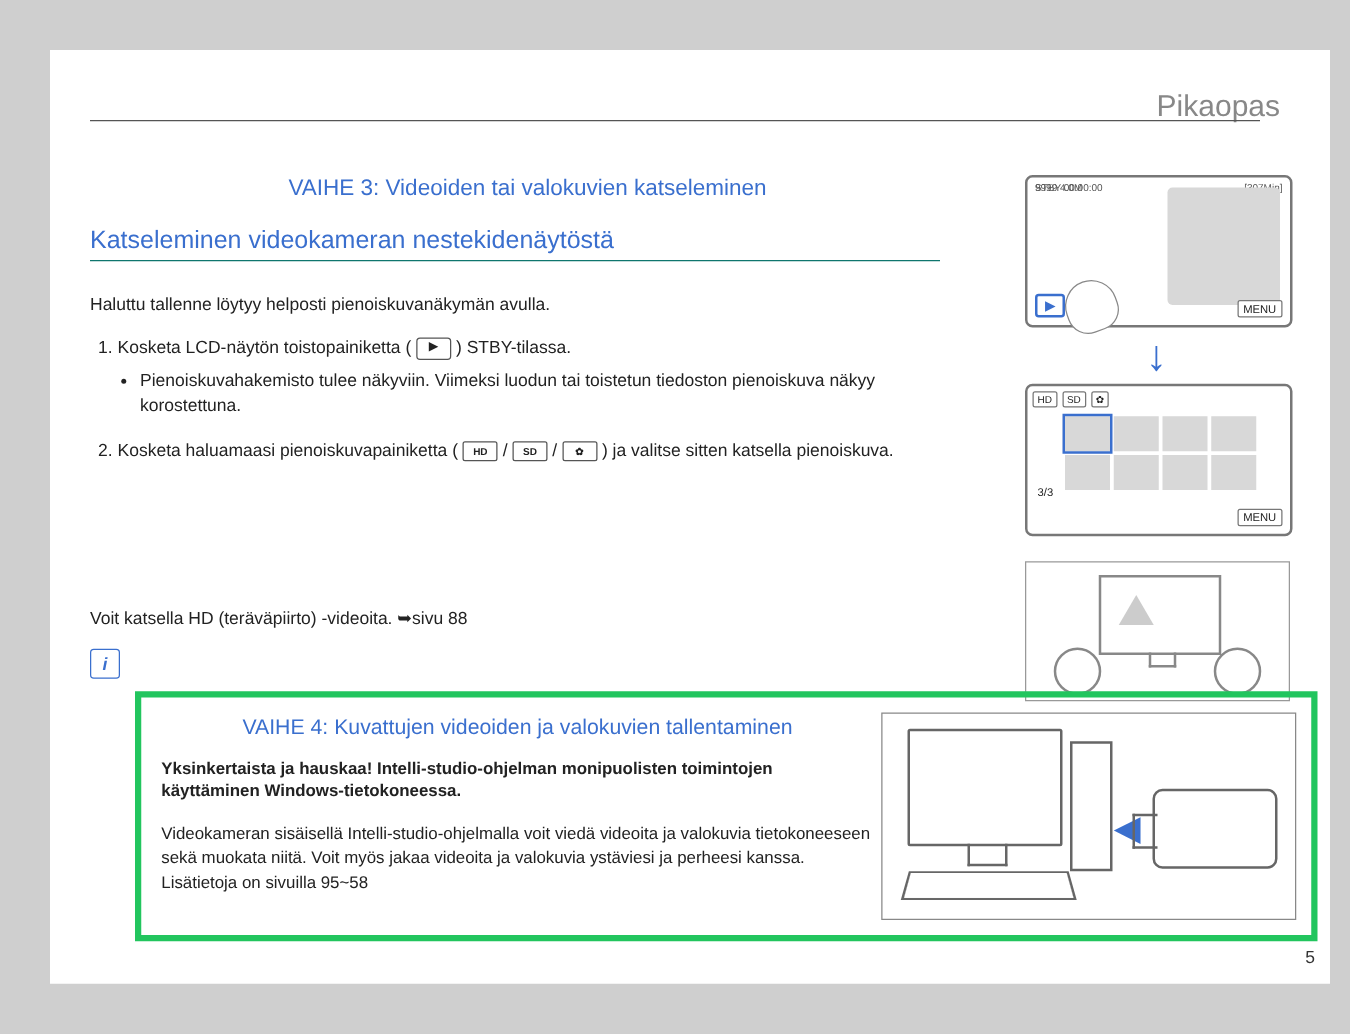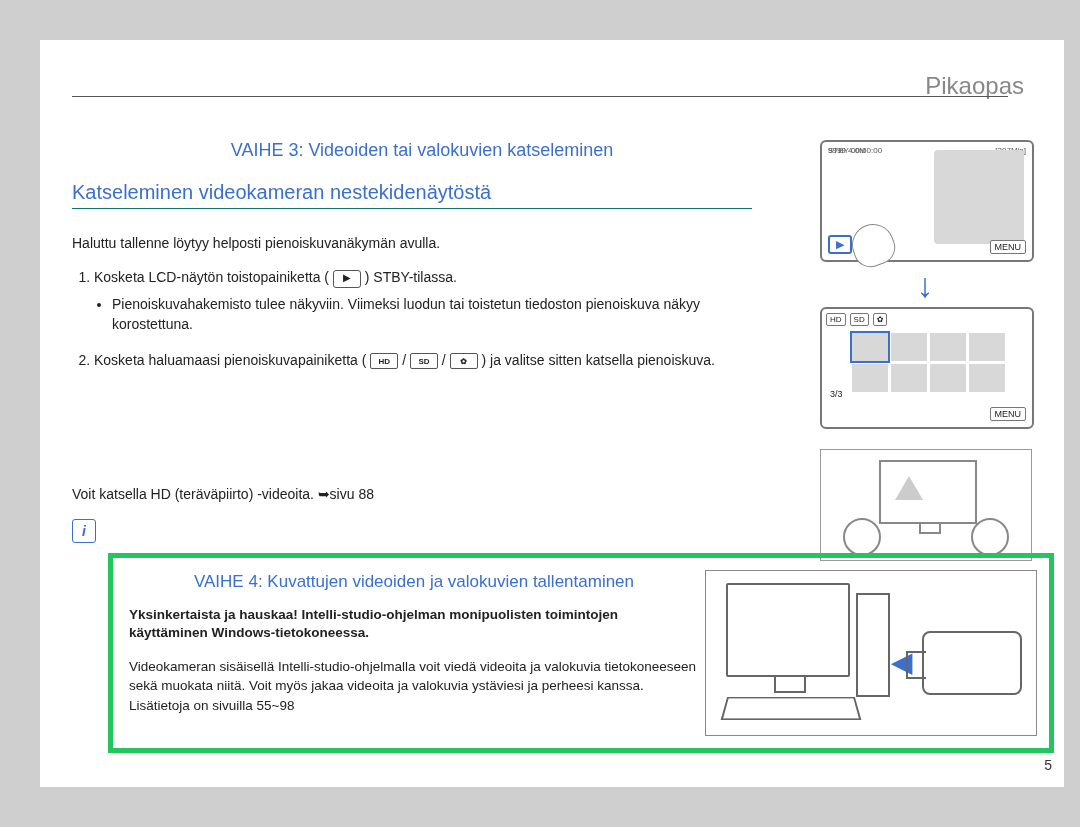--- a/index.html
+++ b/index.html
@@ -140,21 +140,21 @@
         </div>
       <div class="head h1"></div>
       <div class="head h2"></div>
     </div>
   </div>
 
   <div class="panel">
     <div class="panel-inner">
       <p class="step">VAIHE 4: Kuvattujen videoiden ja valokuvien tallentaminen</p>
       <p class="bold">Yksinkertaista ja hauskaa! Intelli-studio-ohjelman monipuolisten toimintojen käyttäminen Windows-tietokoneessa.</p>
-      <p class="body">Videokameran sisäisellä Intelli-studio-ohjelmalla voit viedä videoita ja valokuvia tietokoneeseen sekä muokata niitä. Voit myös jakaa videoita ja valokuvia ystäviesi ja perheesi kanssa. Lisätietoja on sivuilla 55~98</p>
+      <p class="body">Videokameran sisäisellä Intelli-studio-ohjelmalla voit viedä videoita ja valokuvia tietokoneeseen sekä muokata niitä. Voit myös jakaa videoita ja valokuvia ystäviesi ja perheesi kanssa. Lisätietoja on sivuilla 95~58</p>
     </div>
     <div class="diagram">
       <div class="monitor"></div>
       <div class="tower"></div>
       <div class="kbd"></div>
       <div class="usb-arrow">◀</div>
       <div class="cam"></div>
     </div>
   </div>
 

